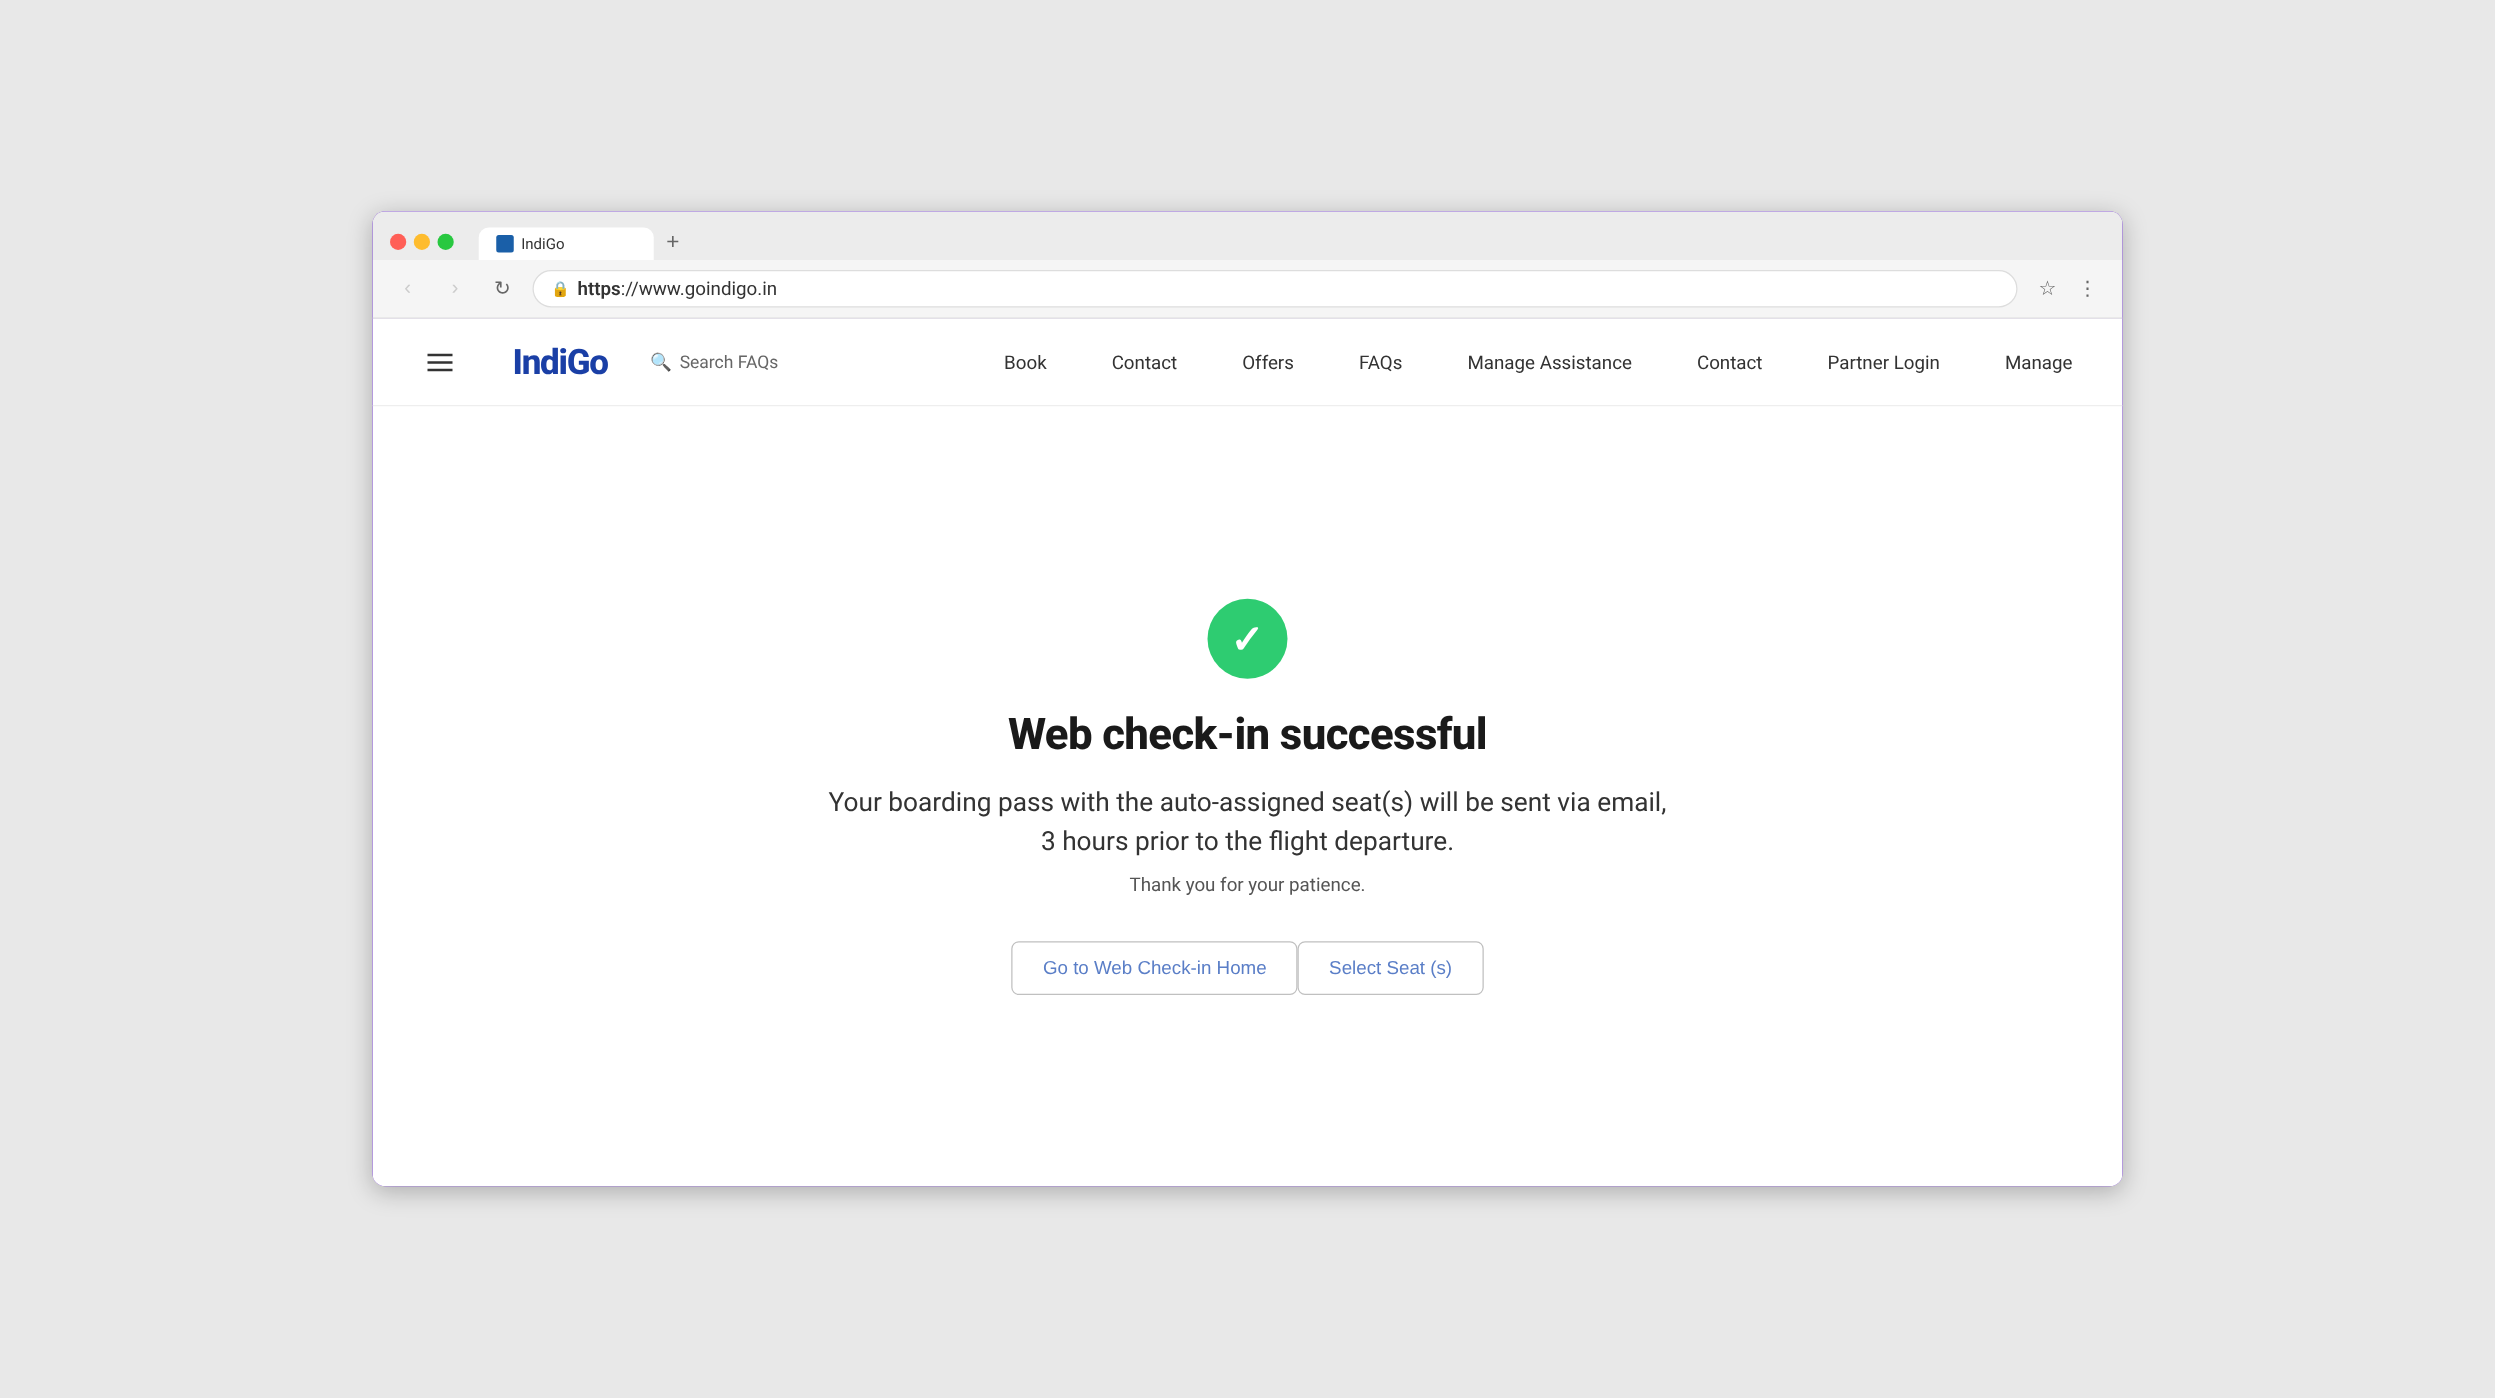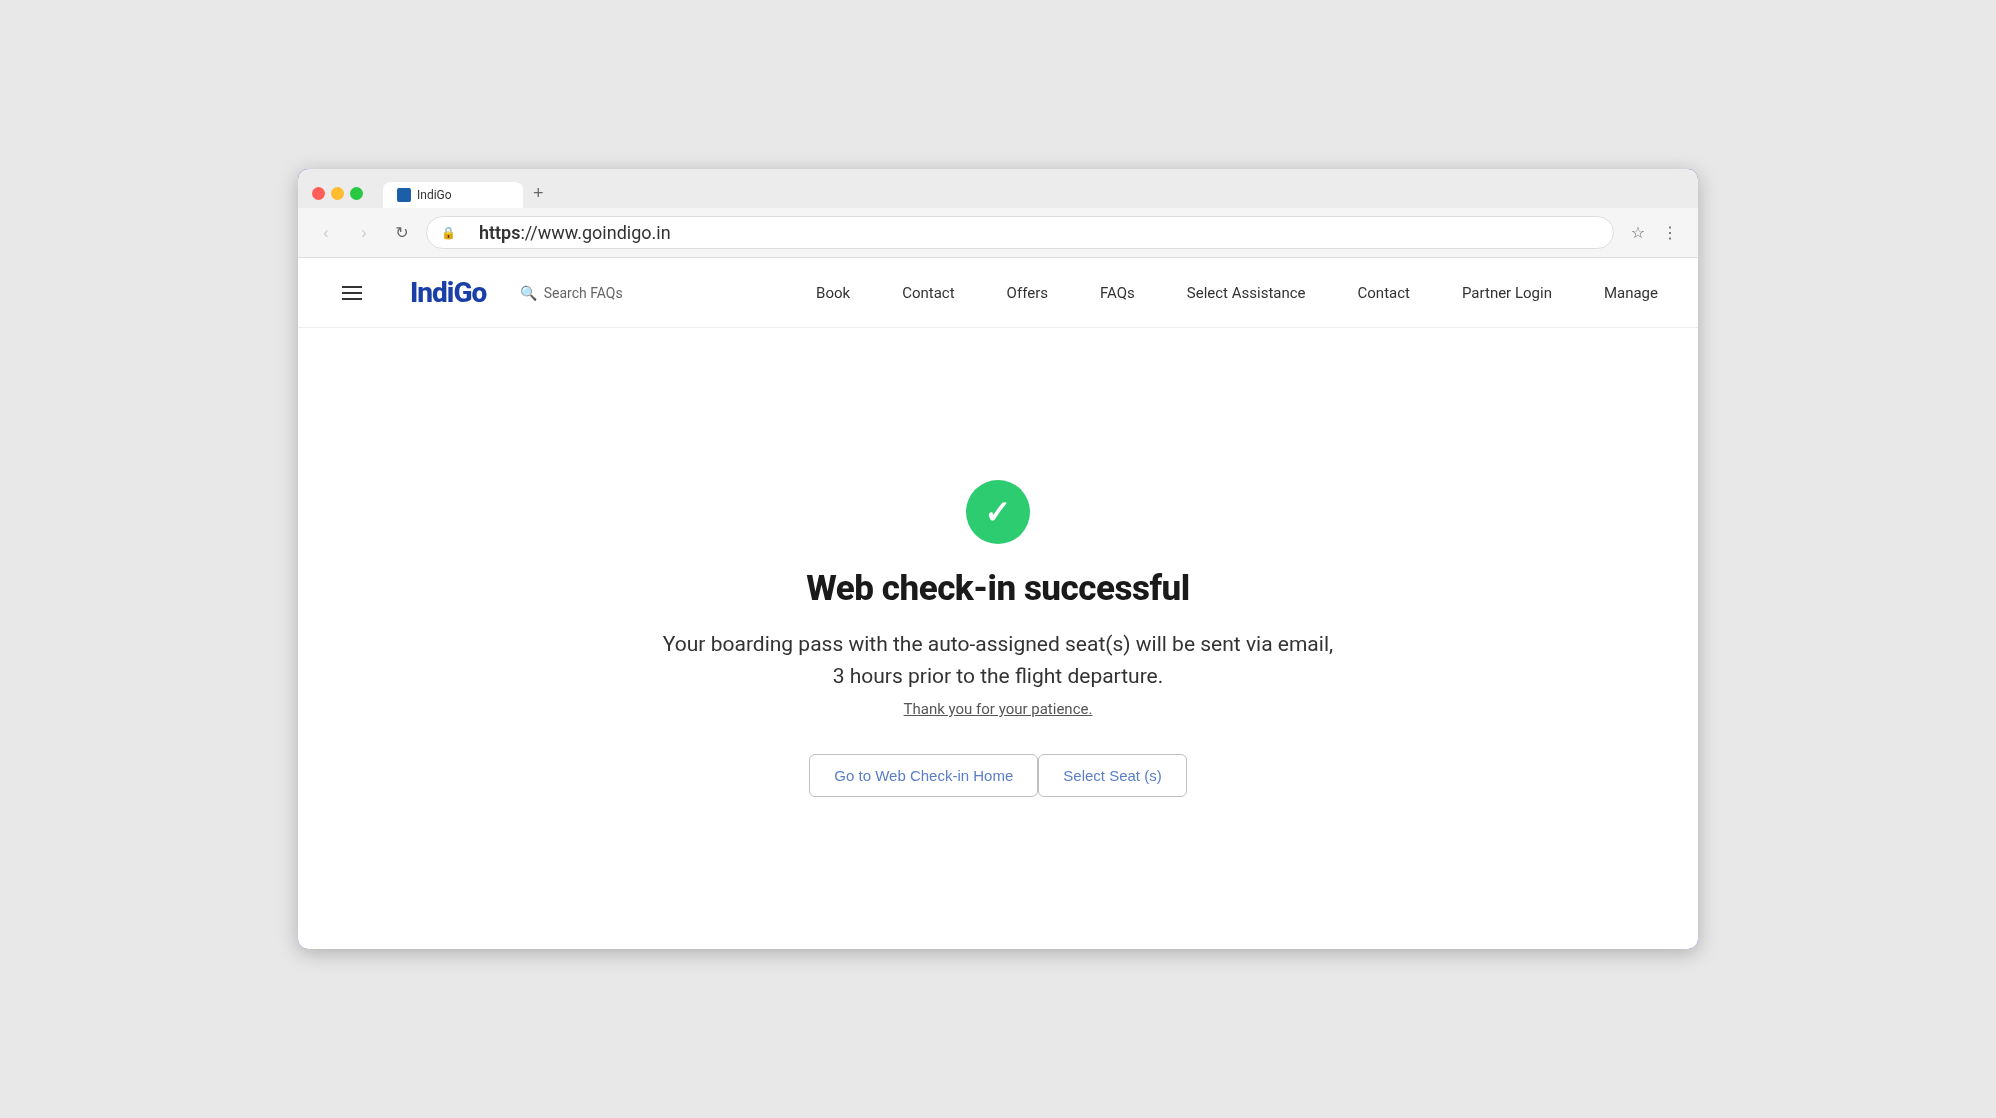--- a/index.html
+++ b/index.html
@@ -125,22 +125,21 @@
       font-size: 13px;
     }
 
     .lock-icon {
       color: #28a745;
       font-size: 12px;
     }
 
     .address-text {
       color: #333;
-      font-size: 18px;
-      margin-left: 17px;
+      font-size: 15px;
     }
 
     .address-text .https {
       font-weight: 600;
       color: #333;
     }
 
     .toolbar-actions {
       display: flex;
       align-items: center;
@@ -280,21 +279,20 @@
       color: #333;
       margin-bottom: 8px;
       max-width: 680px;
       line-height: 1.5;
     }
 
     .success-thankyou {
       font-size: 15px;
       color: #555;
       margin-bottom: 36px;
-      text-decoration: underline;
     }
 
     .action-buttons {
       display: flex;
       align-items: center;
     }
 
     .btn-secondary {
       padding: 12px 24px;
       border: 1px solid #c0c0c0;
@@ -369,21 +367,21 @@
       <div class="search-faq">
         <span>🔍</span>
         <span>Search FAQs</span>
       </div>
 
       <div class="nav-links">
         <a class="nav-link">Book</a>
         <a class="nav-link">Contact</a>
         <a class="nav-link">Offers</a>
         <a class="nav-link">FAQs</a>
-        <a class="nav-link">Select Assistance</a>
+        <a class="nav-link">Manage Assistance</a>
         <a class="nav-link">Contact</a>
         <a class="nav-link">Partner Login</a>
         <a class="nav-link">Manage</a>
       </div>
     </nav>
 
     <div class="success-area">
       <div class="success-icon">
         <span class="checkmark">✓</span>
       </div>

